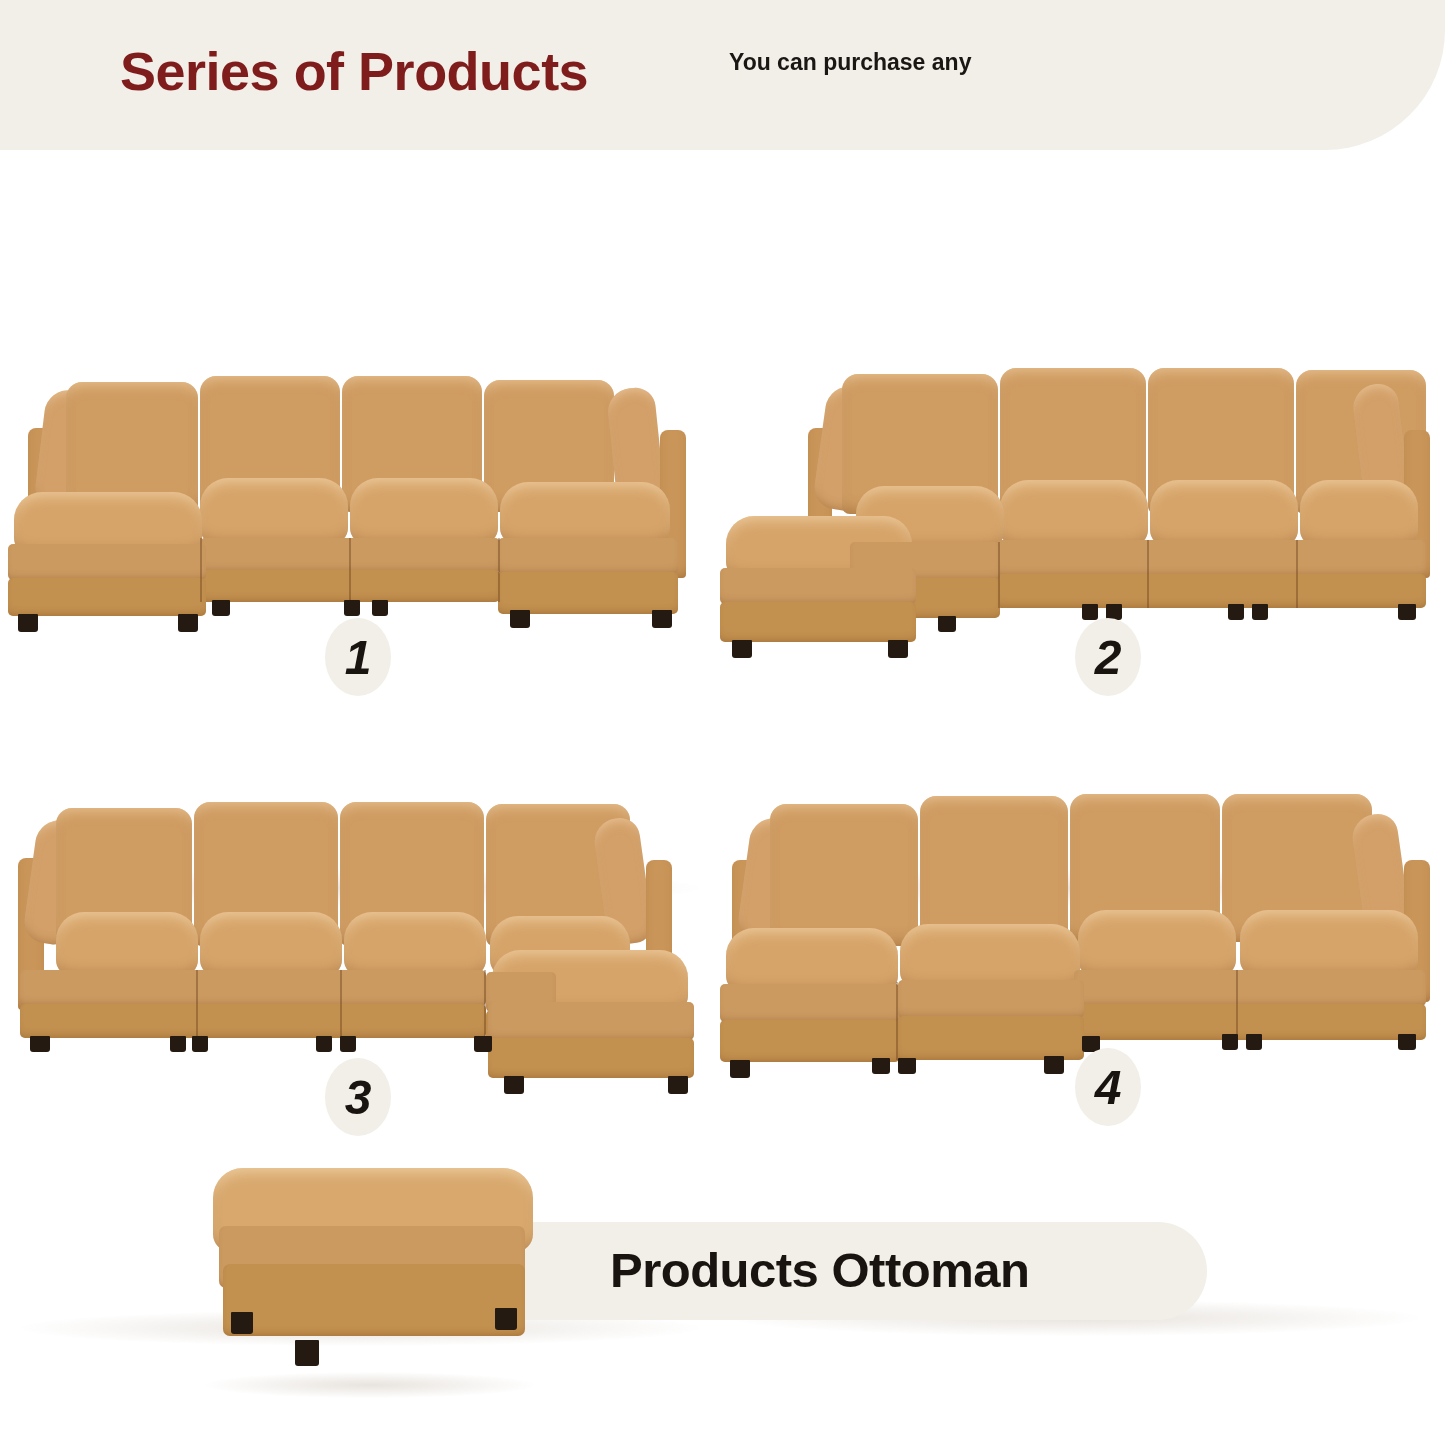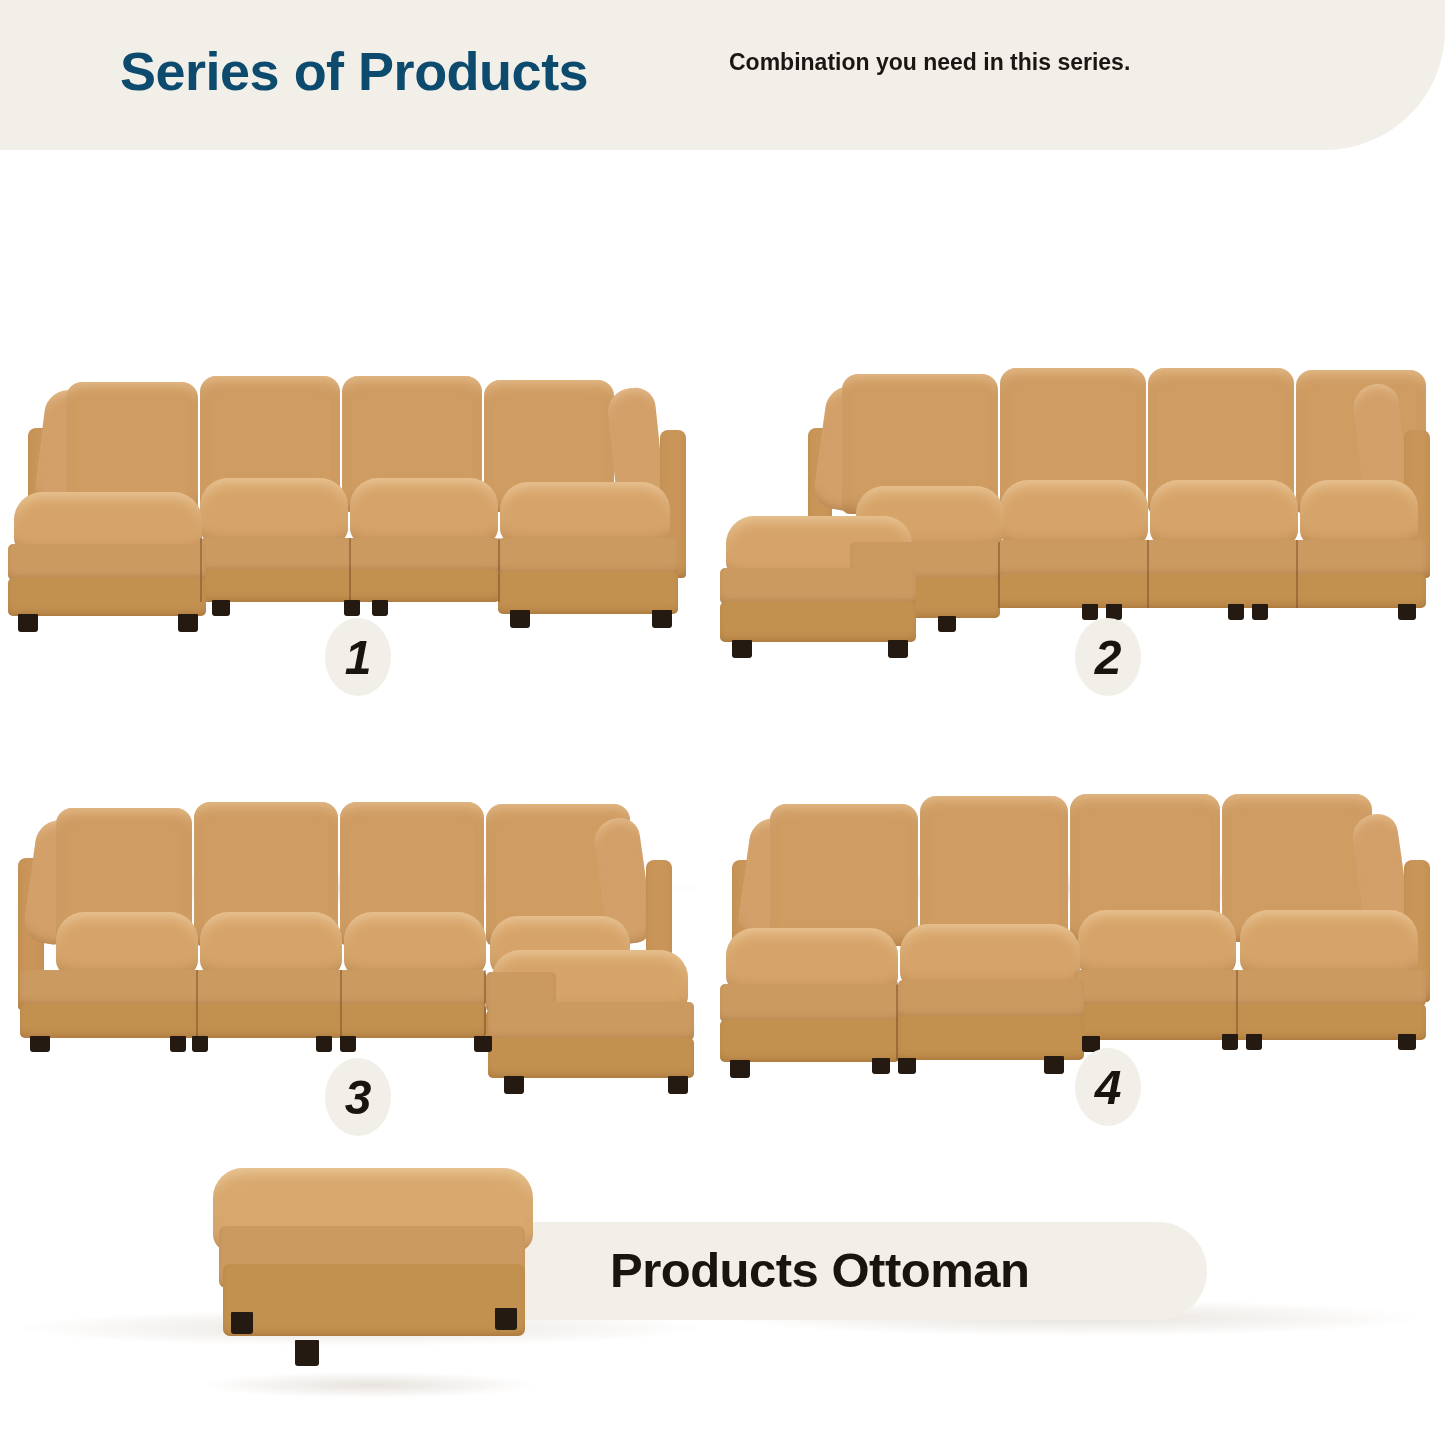--- a/index.html
+++ b/index.html
@@ -16,21 +16,21 @@
   .header-banner{
     position:absolute;left:0;top:0;
     width:1445px;height:150px;
     background:#f2efe8;
     border-bottom-right-radius:120px;
     z-index:1;
   }
   .header-title{
     position:absolute;left:120px;top:40px;
     font-size:54px;font-weight:bold;
-    color:#0c4a6e;letter-spacing:-0.5px;
+    color:#7f1d1d;letter-spacing:-0.5px;
     white-space:nowrap;z-index:3;
     font-stretch:condensed;
   }
   .header-sub{
     position:absolute;left:729px;top:46px;
     font-size:23px;font-weight:bold;
     color:#1a1614;line-height:1.45;
     z-index:3;white-space:nowrap;
   }
 
@@ -154,21 +154,21 @@
     color:#19140f;white-space:nowrap;
     z-index:4;letter-spacing:-0.5px;
   }
 </style>
 </head>
 <body>
 
 <div class="header-banner"></div>
 <div class="header-title">Series of Products</div>
 <div class="header-sub">
-  <div>Combination you need in this series.</div>
+  <div>You can purchase any</div>
 </div>
 
 <div class="combo" style="left:0px;top:330px;width:720px;height:300px;">
   <div class="shadow" style="left:20px;top:540px;width:680px;height:36px;"></div>
   <div class="sofa" style="left:0;top:0;width:720px;height:300px;">
 
     <div class="arm cord" style="left:28px;top:98px;width:26px;height:150px;"></div>
 
     <div class="pil cordh" style="left:40px;top:60px;width:50px;height:120px;transform:rotate(7deg);"></div>
 

